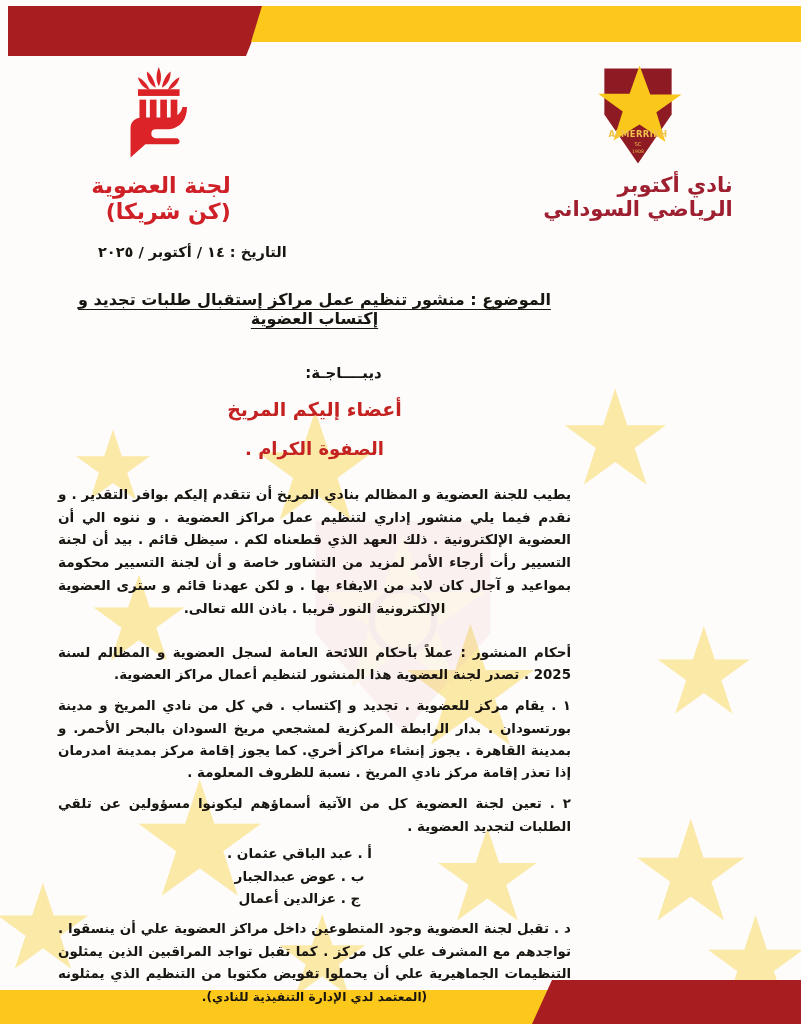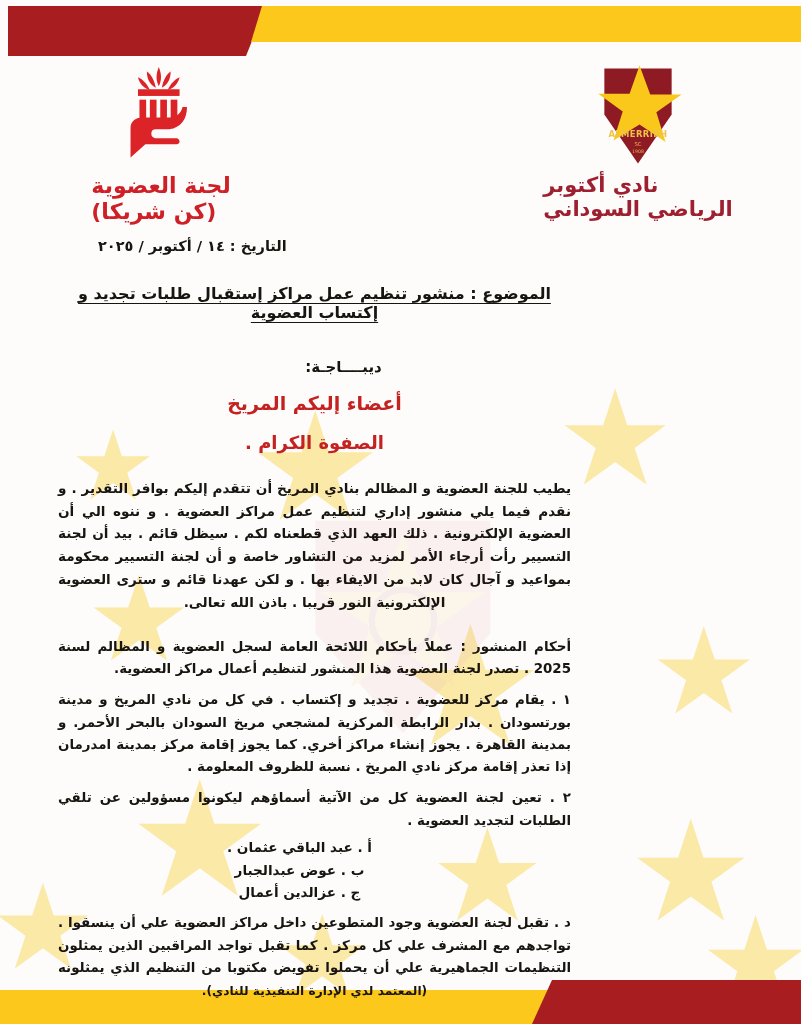--- a/index.html
+++ b/index.html
@@ -66,38 +66,38 @@
 
   .brand {
     display: flex;
     flex-direction: column;
     align-items: center;
     width: 250px;
   }
   .brand-mark { height: 104px; display: flex; align-items: flex-end; justify-content: center; }
   .brand-name {
     margin-top: 5px;
-    text-align: left;
+    text-align: right;
     font-weight: bold;
     line-height: 1.16;
     letter-spacing: 0px;
   }
   .brand-club .brand-name {
     color: #9E2030;
     font-size: 21px;
   }
   .brand-committee .brand-name {
     color: #CE2026;
     font-size: 22px;
   }
 
   
   .content {
     position: absolute;
-    top: 238px;
+    top: 244px;
     left: 0;
     width: 633px;
     z-index: 5;
     padding: 0 62px 0 58px;
     color: #18140f;
   }
 
   .date-line {
     text-align: left;
     direction: rtl;

